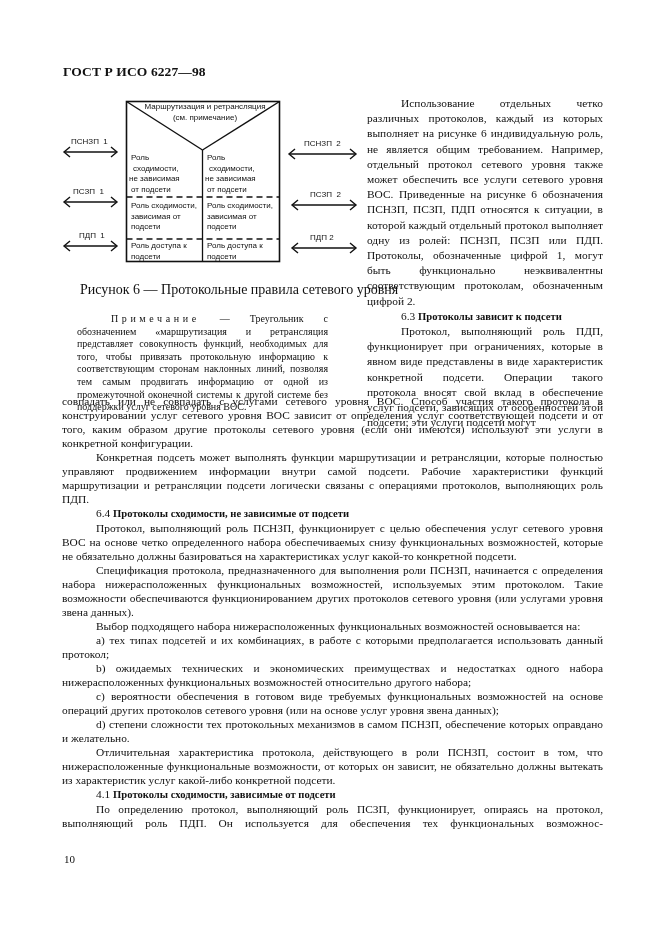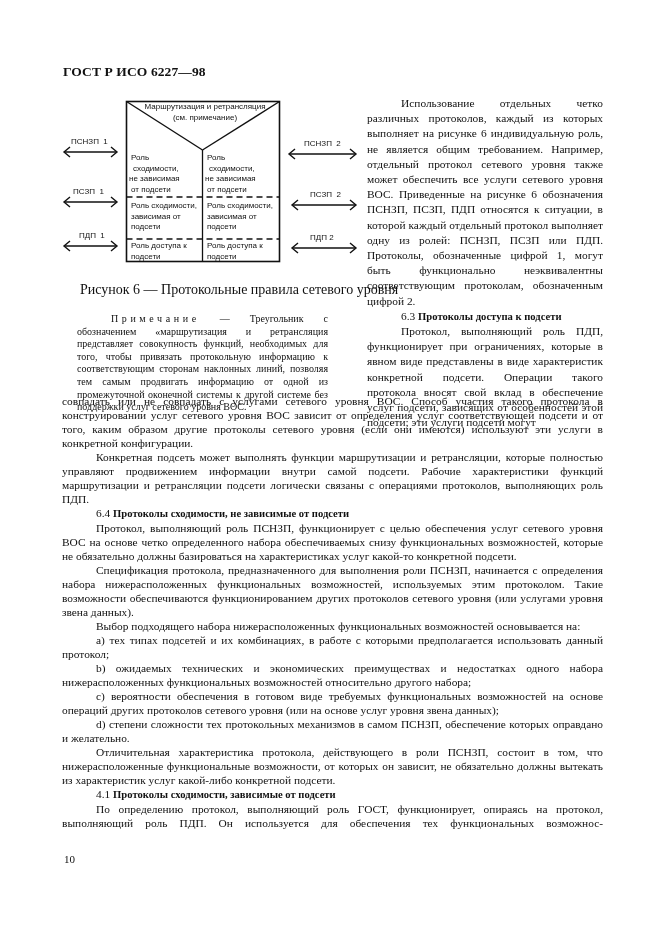--- a/index.html
+++ b/index.html
@@ -122,33 +122,33 @@
 </div>
 
 <div class="abs caption">Рисунок 6 — Протокольные правила сетевого уровня</div>
 
 <div class="abs note">
   <p class="indent"><span class="spaced">Примечание</span><span> — Треугольник с обозначением «маршрутизация и ретрансляция представляет совокупность функций, необходимых для того, чтобы привязать протокольную информацию к соответствующим сторонам наклонных линий, позволяя тем самым продвигать информацию от одной из промежуточной оконечной системы к другой системе без поддержки услуг сетевого уровня ВОС.</span></p>
 </div>
 
 <div class="abs rcol">
   <p class="indent">Использование отдельных четко различных протоколов, каждый из которых выполняет на рисунке 6 индивидуальную роль, не является общим требованием. Например, отдельный протокол сетевого уровня также может обеспечить все услуги сетевого уровня ВОС. Приведенные на рисунке 6 обозначения ПСНЗП, ПСЗП, ПДП относятся к ситуации, в которой каждый отдельный протокол выполняет одну из ролей: ПСНЗП, ПСЗП или ПДП. Протоколы, обозначенные цифрой 1, могут быть функционально неэквивалентны соответствующим протоколам, обозначенным цифрой 2.</p>
-  <p class="sect"><span>6.3 </span><b>Протоколы доступа к подсети</b></p>
+  <p class="sect"><span>6.3 </span><b>Протоколы зависит к подсети</b></p>
   <p class="indent">Протокол, выполняющий роль ПДП, функционирует при ограничениях, которые в явном виде представлены в виде характеристик конкретной подсети. Операции такого протокола вносят свой вклад в обеспечение услуг подсети, зависящих от особенностей этой подсети; эти услуги подсети могут</p>
 </div>
 
 <div class="abs body">
   <p>совпадать или не совпадать с услугами сетевого уровня ВОС. Способ участия такого протокола в конструировании услуг сетевого уровня ВОС зависит от определения услуг соответствующей подсети и от того, каким образом другие протоколы сетевого уровня (если они имеются) используют эти услуги в конкретной конфигурации.</p>
   <p class="indent">Конкретная подсеть может выполнять функции маршрутизации и ретрансляции, которые полностью управляют продвижением информации внутри самой подсети. Рабочие характеристики функций маршрутизации и ретрансляции подсети логически связаны с операциями протоколов, выполняющих роль ПДП.</p>
   <p class="sect"><span>6.4 </span><b>Протоколы сходимости, не зависимые от подсети</b></p>
   <p class="indent">Протокол, выполняющий роль ПСНЗП, функционирует с целью обеспечения услуг сетевого уровня ВОС на основе четко определенного набора обеспечиваемых снизу функциональных возможностей, которые не обязательно должны базироваться на характеристиках услуг какой-то конкретной подсети.</p>
   <p class="indent">Спецификация протокола, предназначенного для выполнения роли ПСНЗП, начинается с определения набора нижерасположенных функциональных возможностей, используемых этим протоколом. Такие возможности обеспечиваются функционированием других протоколов сетевого уровня (или услугами уровня звена данных).</p>
   <p class="indent">Выбор подходящего набора нижерасположенных функциональных возможностей основывается на:</p>
   <p class="indent">a) тех типах подсетей и их комбинациях, в работе с которыми предполагается использовать данный протокол;</p>
   <p class="indent">b) ожидаемых технических и экономических преимуществах и недостатках одного набора нижерасположенных функциональных возможностей относительно другого набора;</p>
   <p class="indent">c) вероятности обеспечения в готовом виде требуемых функциональных возможностей на основе операций других протоколов сетевого уровня (или на основе услуг уровня звена данных);</p>
   <p class="indent">d) степени сложности тех протокольных механизмов в самом ПСНЗП, обеспечение которых оправдано и желательно.</p>
   <p class="indent">Отличительная характеристика протокола, действующего в роли ПСНЗП, состоит в том, что нижерасположенные функциональные возможности, от которых он зависит, не обязательно должны вытекать из характеристик услуг какой-либо конкретной подсети.</p>
   <p class="sect"><span>4.1 </span><b>Протоколы сходимости, зависимые от подсети</b></p>
-  <p class="indent tl">По определению протокол, выполняющий роль ГОСТ, функционирует, опираясь на протокол, выполняющий роль ПДП. Он используется для обеспечения тех функциональных возможнос-</p>
+  <p class="indent tl">По определению протокол, выполняющий роль ПСЗП, функционирует, опираясь на протокол, выполняющий роль ПДП. Он используется для обеспечения тех функциональных возможнос-</p>
 </div>
 
 <div class="abs pageno">10</div>
 
 </body></html>

